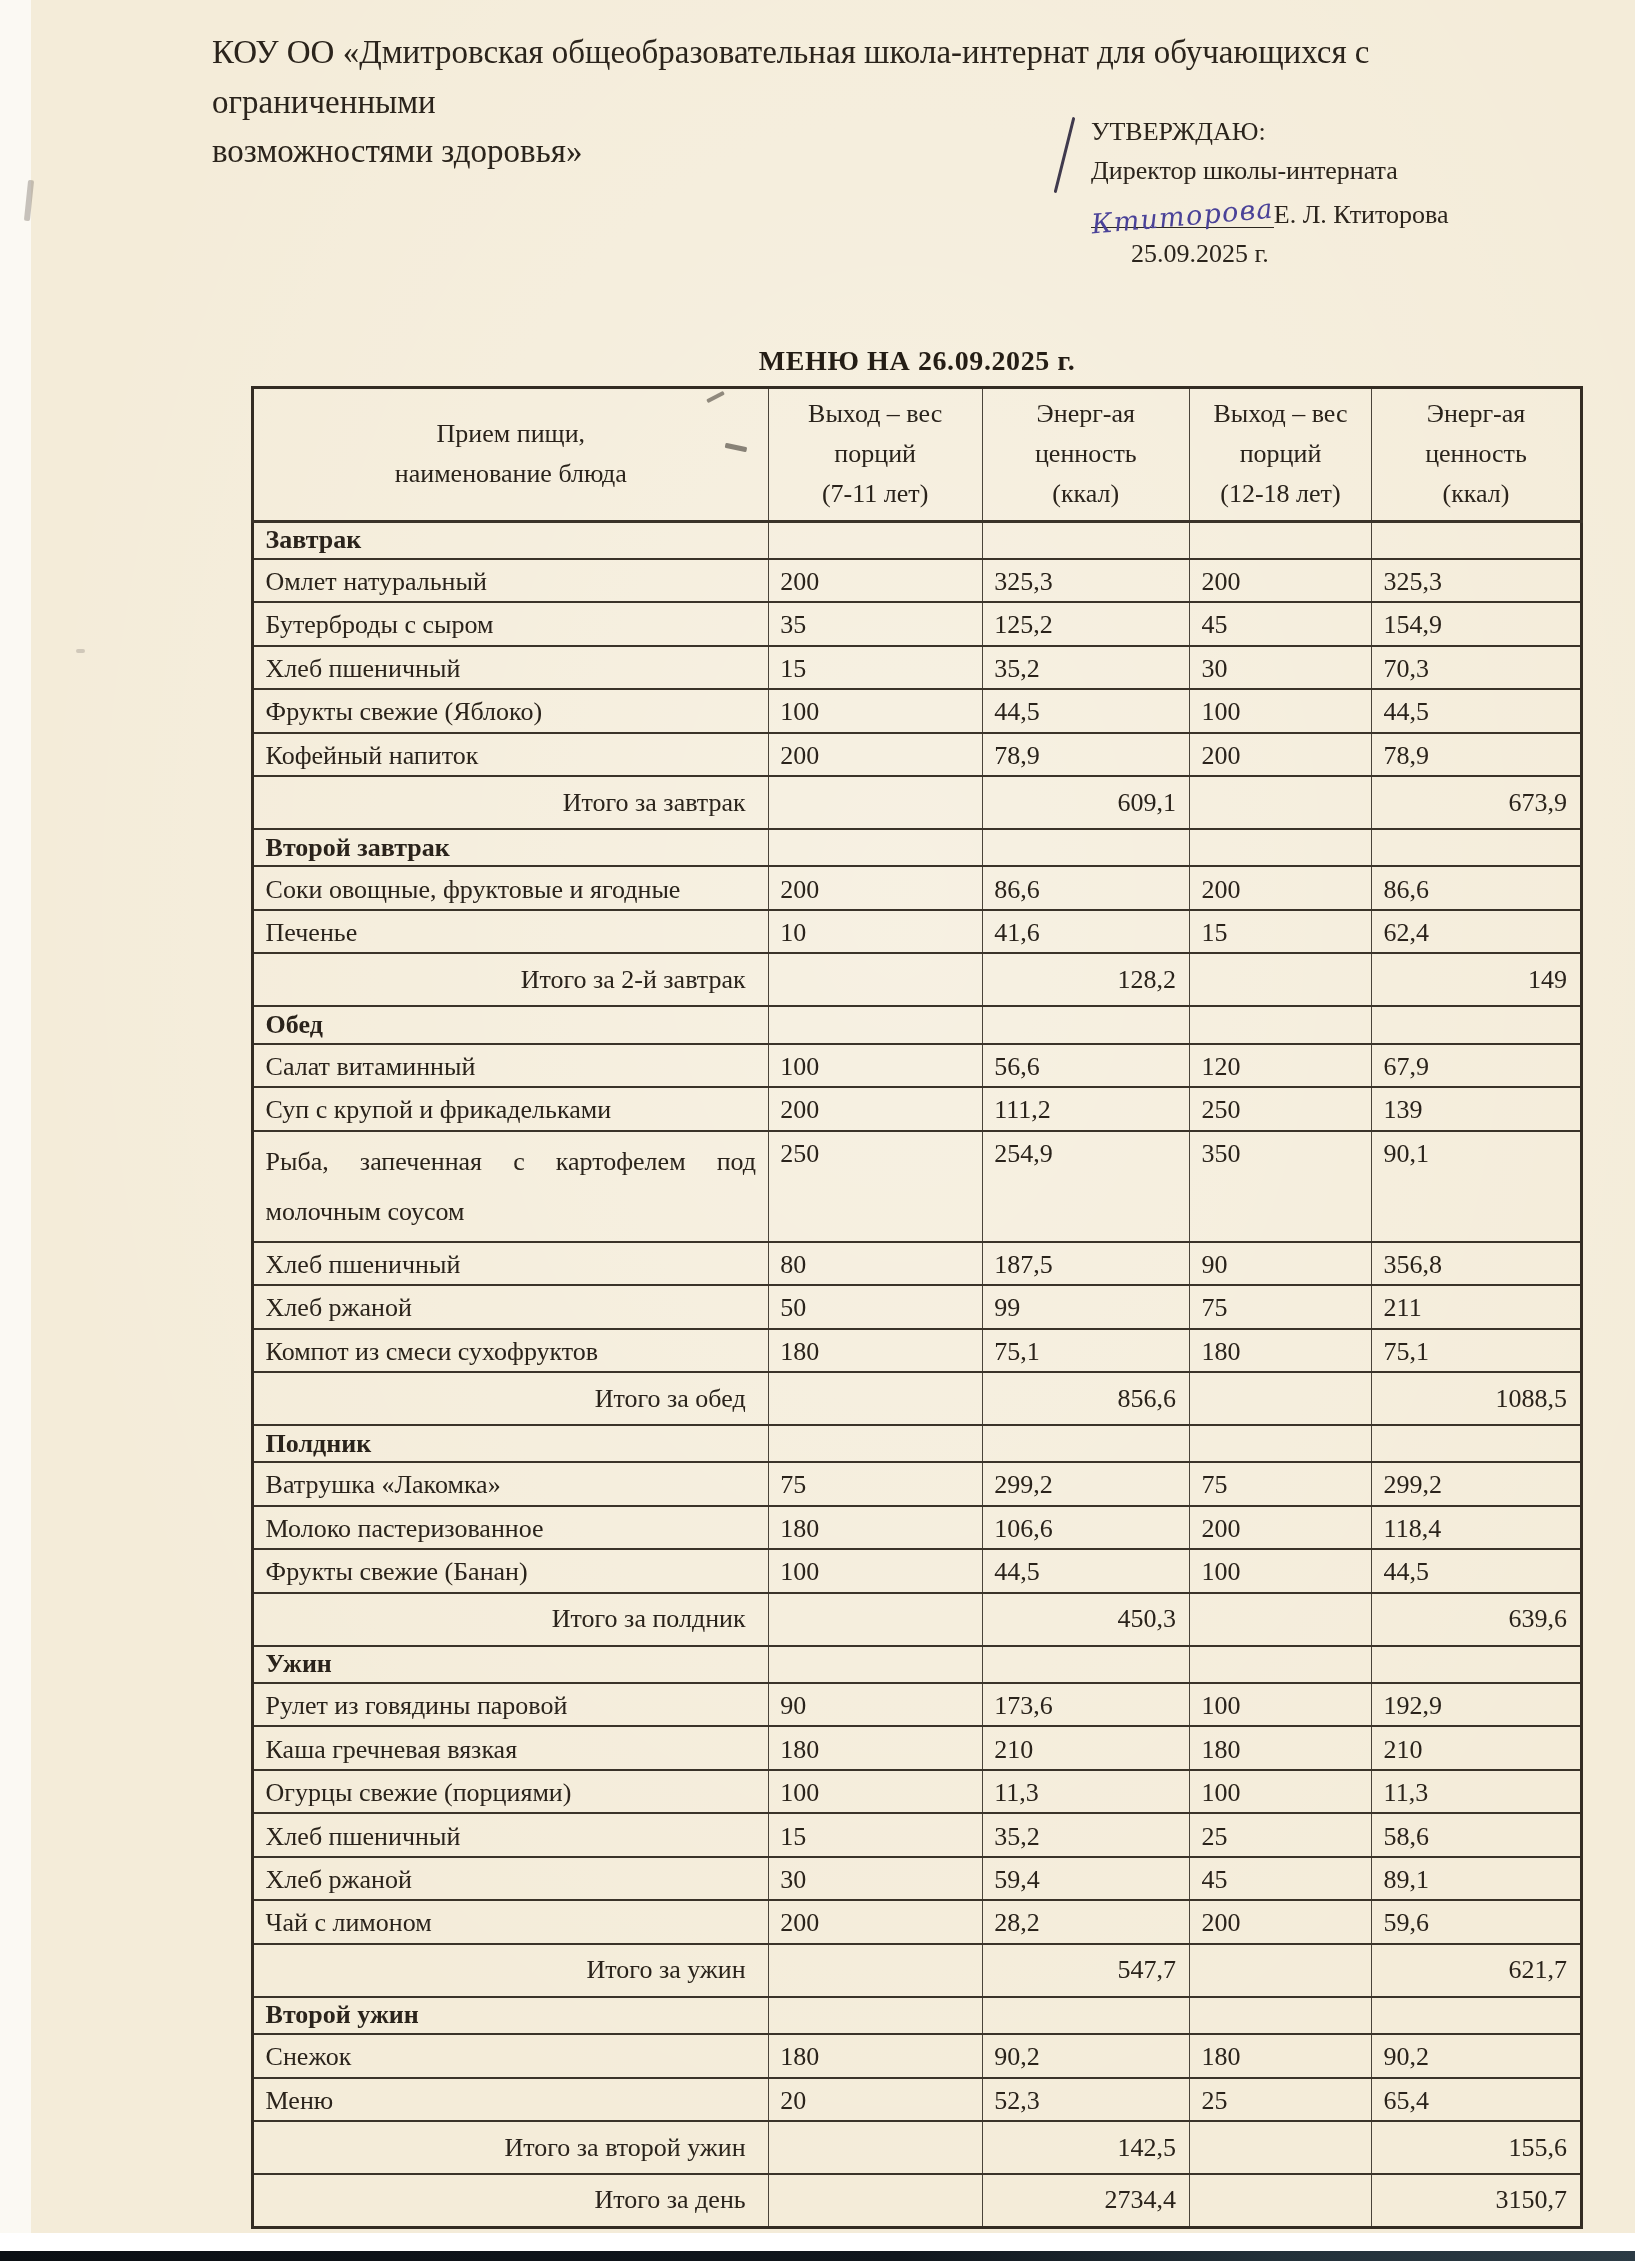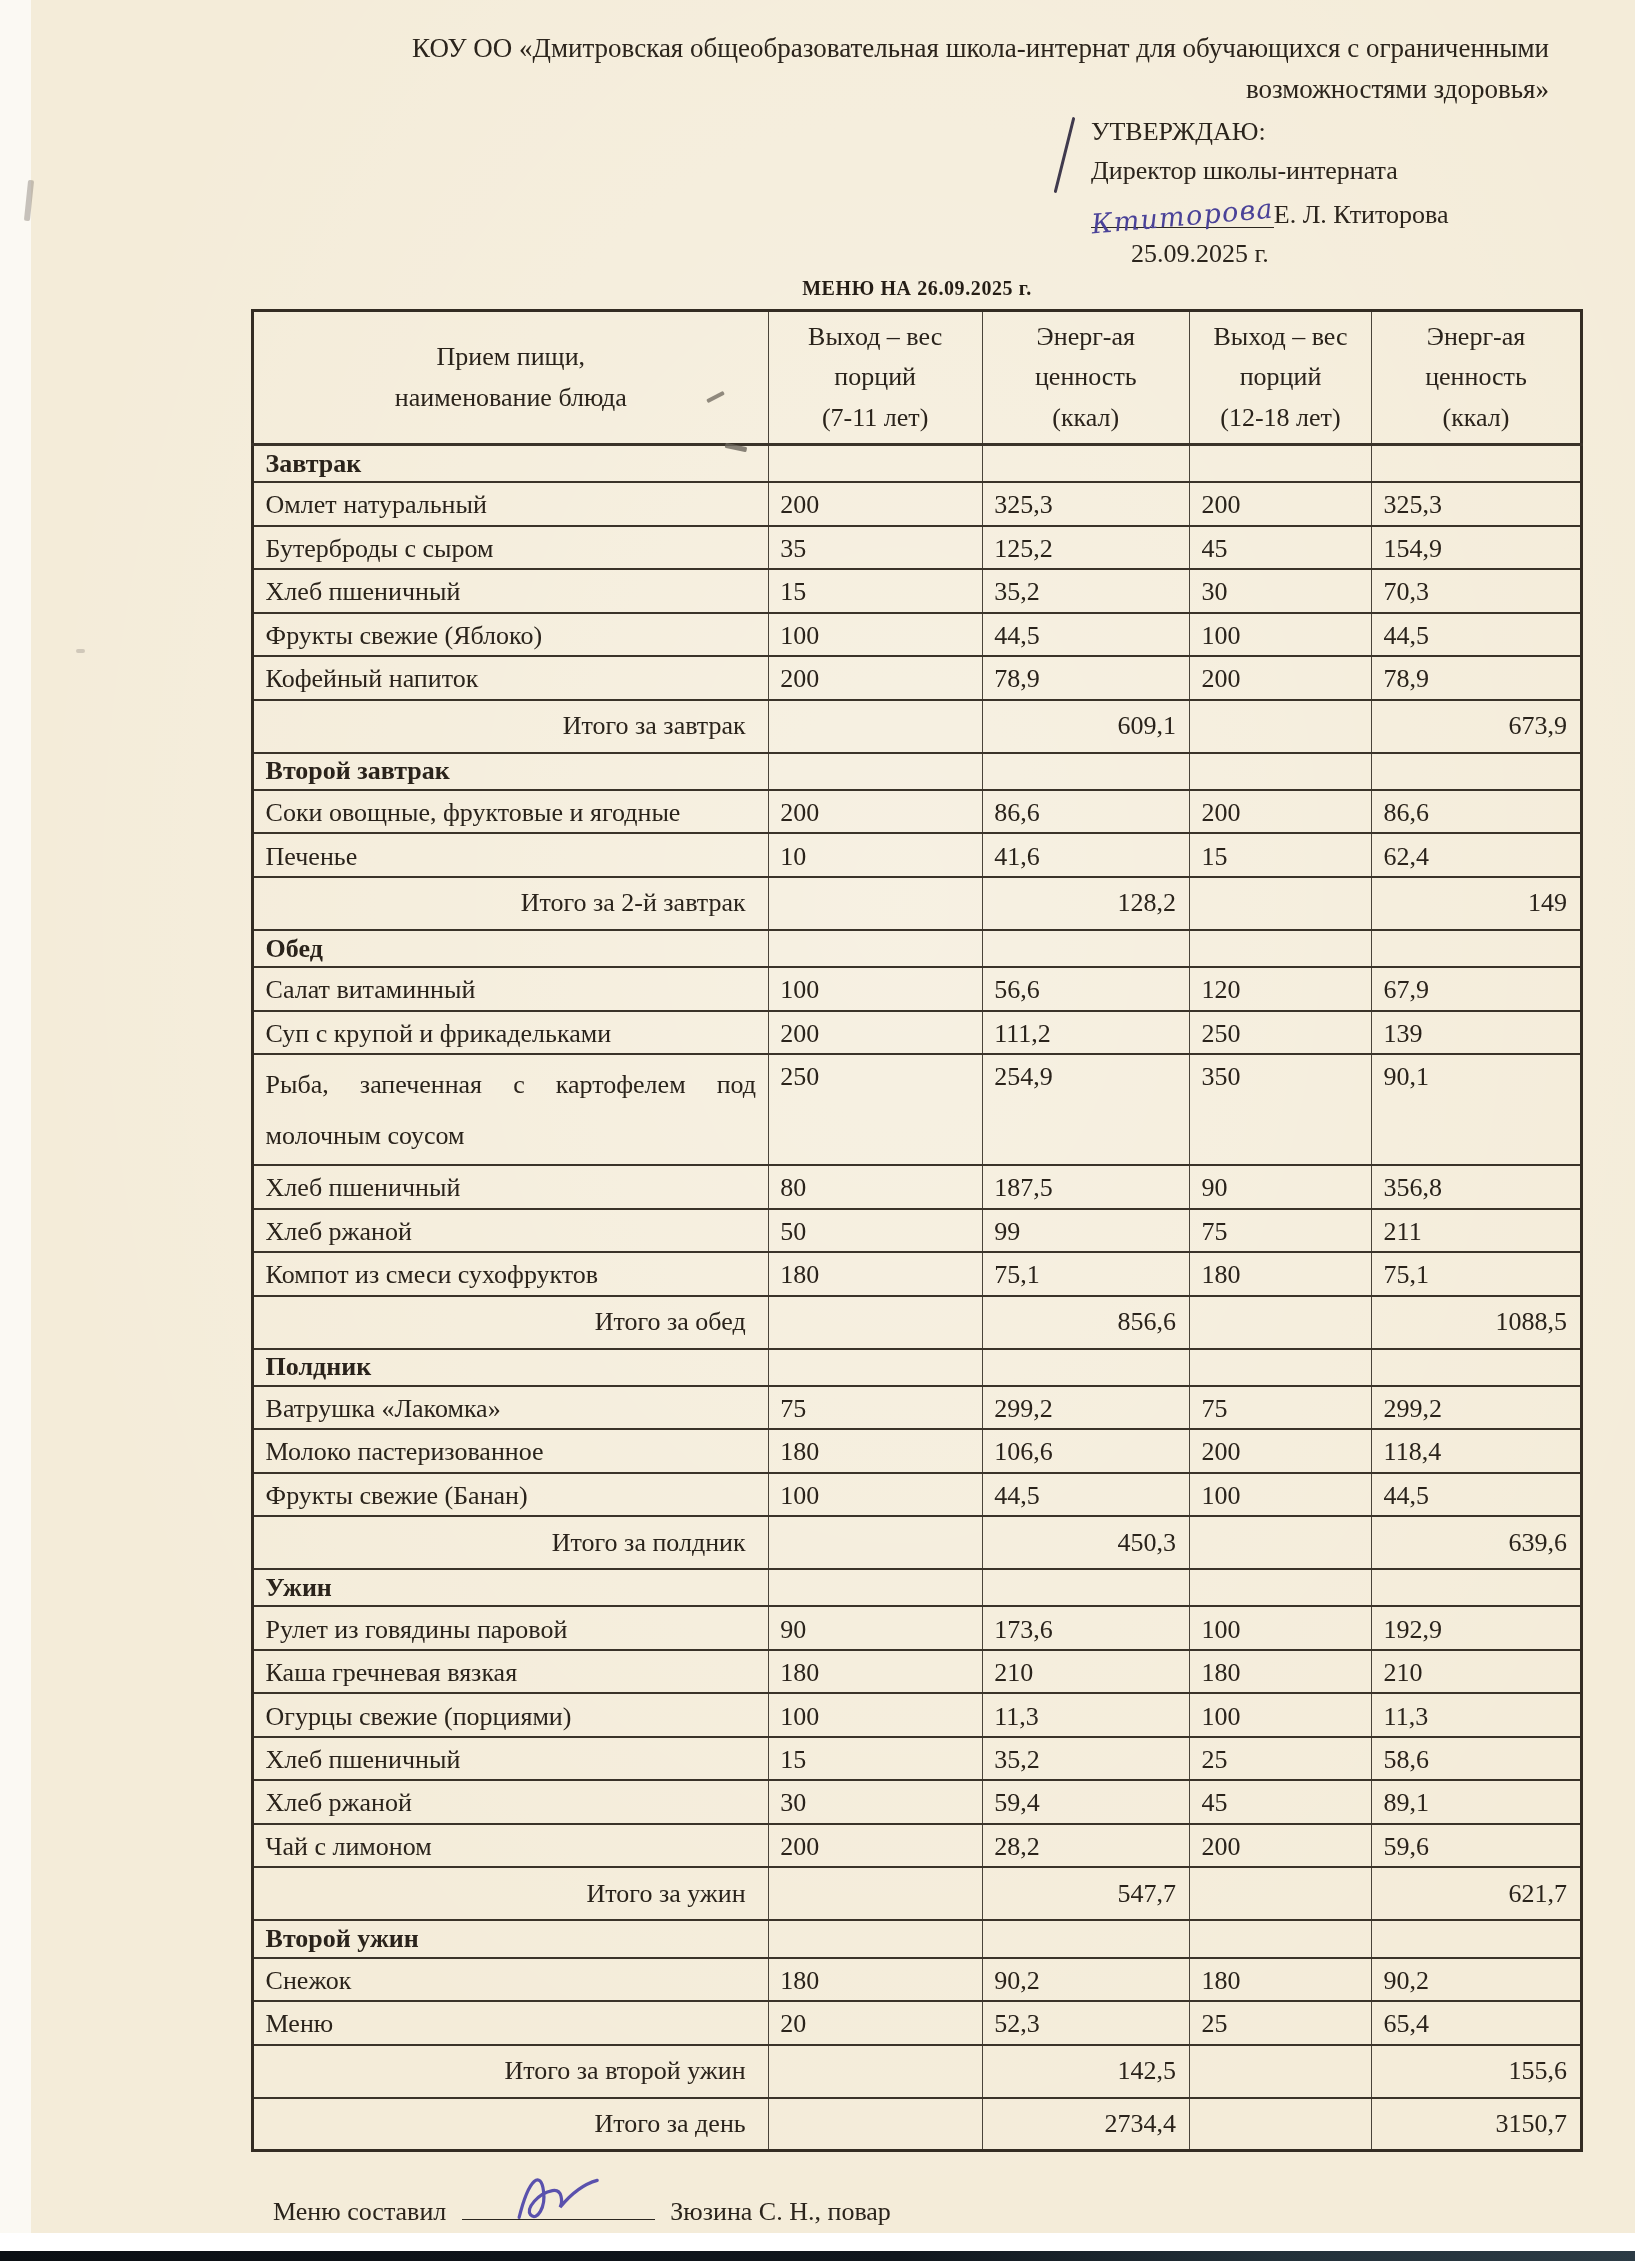--- a/index.html
+++ b/index.html
@@ -21,38 +21,38 @@
   .stray-mark{position:absolute;background:#6d675c;border-radius:1.3px;}
   .stray-mark.m1{left:706px;top:395px;width:19px;height:3.9px;transform:rotate(-28deg);opacity:.75;}
   .stray-mark.m2{left:725px;top:445px;width:22px;height:4.5px;transform:rotate(12deg);opacity:.8;}
   .scan-white{position:absolute;left:0;bottom:9px;width:1635px;height:19px;background:#ffffff;}
   .scan-band{position:absolute;left:0;bottom:0;width:1635px;height:10.3px;
     background:linear-gradient(90deg,#0b0f14 0%,#10161d 55%,#223039 78%,#2c3b45 100%);}
 
   
   .org-header{
     margin:28px 0 0 212px;width:1337px;
-    text-align:right;font-size:27px;line-height:1.5;color:#2b241c;
+    text-align:left;font-size:33px;line-height:1.5;color:#2b241c;
   }
   .approve{
     position:absolute;left:1091px;top:112px;
     font-size:26px;line-height:1.5;white-space:nowrap;color:#2b241c;
   }
   .slash{position:absolute;left:-28px;top:3.9px;width:3.2px;height:78px;
     background:#403a4d;transform:rotate(14deg);border-radius:1.9px;}
   .sig-row{margin-top:3.9px;}
   .sig-blank{display:inline-block;border-bottom:1.9px solid #2c2720;min-width:138px;
     text-align:center;vertical-align:baseline;position:relative;height:33px;}
   .hw{font-family:"DejaVu Serif", serif;font-style:italic;color:#4a4298;}
   .director-sig{display:inline-block;font-size:27px;transform:rotate(-5deg) translateY(2.6px);letter-spacing:1.3px;}
   .approve-date{padding-left:40px;}
 
   .doc-title{
     margin:168px 0 0 251px;width:1332px;
-    text-align:center;font-weight:bold;font-size:20px;letter-spacing:0.6px;color:#241d15;
+    text-align:center;font-weight:bold;font-size:28px;letter-spacing:0.6px;color:#241d15;
   }
 
   
   .menu-table{
     margin:9px 0 0 251px;width:1332px;table-layout:fixed;
     border-collapse:collapse;border:3.2px solid #332c23;
     font-size:26px;color:#2a231b;
   }
   .menu-table th,.menu-table td{
     border-top:2.6px solid #3a3329;border-bottom:2.6px solid #3a3329;

